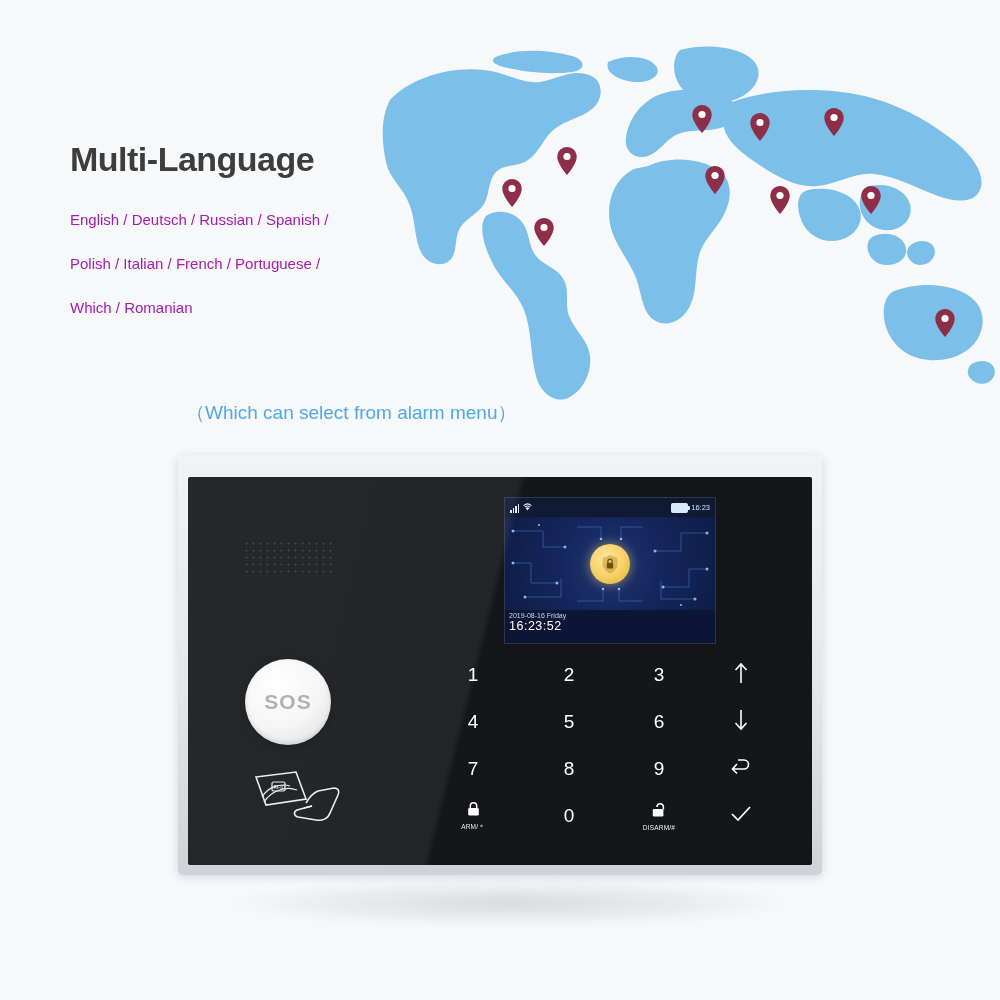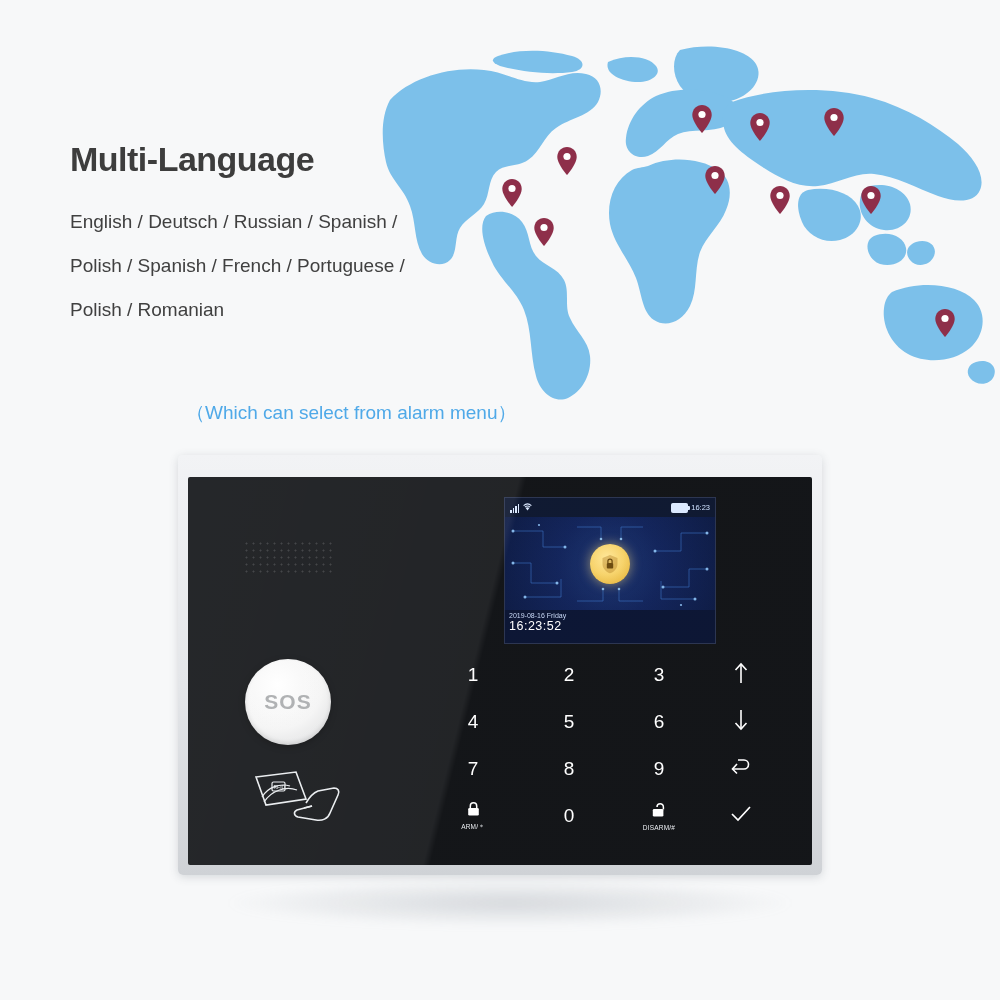--- a/index.html
+++ b/index.html
@@ -24,21 +24,21 @@
   .pin svg{display:block;width:100%;height:100%;}
 
   
   #headline{
     position:absolute;left:70px;top:140px;
     font-size:34px;font-weight:bold;color:#3d3d3d;
     letter-spacing:-0.5px;
   }
   .langline{
     position:absolute;left:70px;
-    font-size:19px;color:#404040;
+    font-size:15px;color:#a21caf;
     white-space:nowrap;
   }
   #lang-line-0{top:211px;}
   #lang-line-1{top:255px;}
   #lang-line-2{top:299px;}
   #note{
     position:absolute;left:186px;top:400px;
     font-size:19px;color:#4fa9e8;
     white-space:nowrap;
   }
@@ -240,22 +240,22 @@
 </div>
 <div class="pin" style="left:935px;top:309px;">
   <svg viewBox="0 0 20 28">
       <path d="M10 0C4.6 0 0.3 4.3 0.3 9.7C0.3 17 10 28 10 28S19.7 17 19.7 9.7C19.7 4.3 15.4 0 10 0Z" fill="#8e2f4a"></path>
       <circle cx="10" cy="9.5" r="3.6" fill="#ffffff"></circle>
     </svg>
 </div>
 
 <div id="headline">Multi-Language</div>
 <div class="langline" id="lang-line-0">English / Deutsch / Russian / Spanish /</div>
-<div class="langline" id="lang-line-1">Polish / Spanish / French / Portuguese /</div>
-<div class="langline" id="lang-line-2">Polish / Romanian</div>
+<div class="langline" id="lang-line-1">Polish / Italian / French / Portuguese /</div>
+<div class="langline" id="lang-line-2">Which / Romanian</div>
 <div id="note">（Which can select from alarm menu）</div>
 
 <div id="device-shadow"></div>
 <div id="device">
   <div id="device-bezel">
 
     <div id="speaker"></div>
 
     <div id="screen">
       <div id="screen-status">

